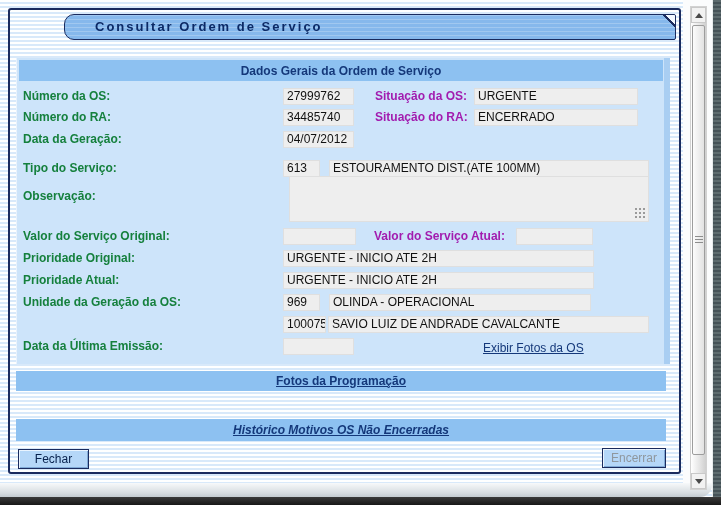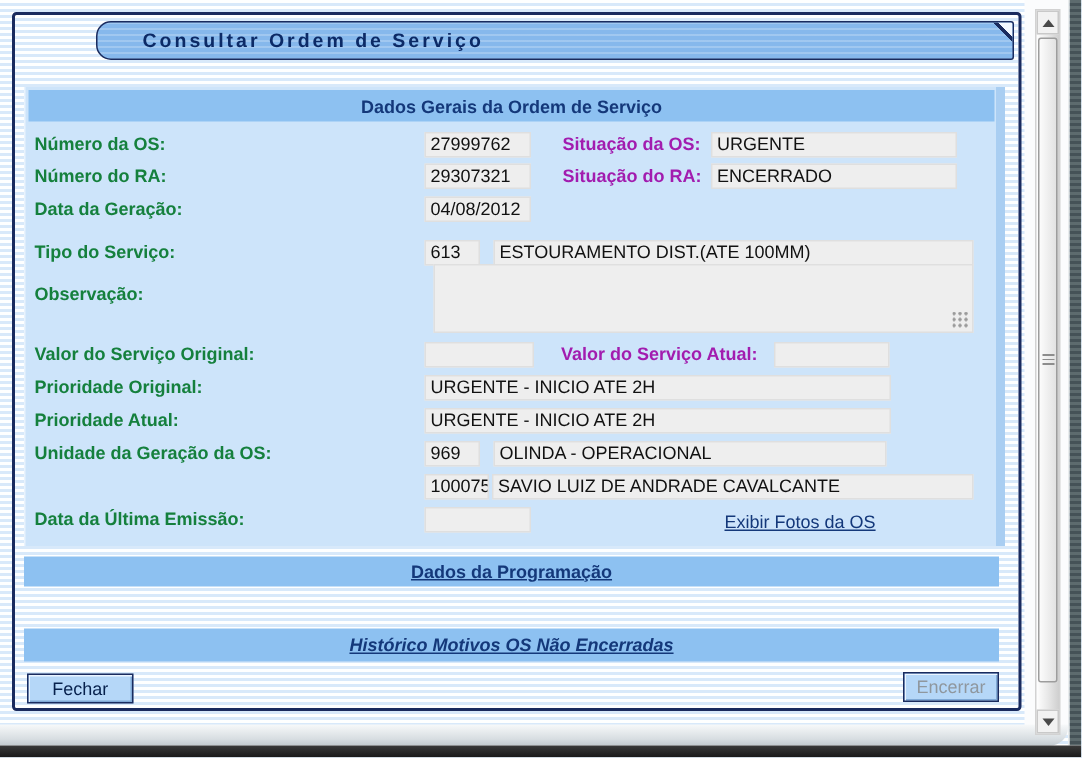--- a/index.html
+++ b/index.html
@@ -145,26 +145,26 @@
 
     <div class="panel">
       <div class="panel-header">Dados Gerais da Ordem de Serviço</div>
 
       <div class="lbl" style="top:31px">Número da OS:</div>
       <div class="fld" style="top:30px;left:266px;width:71px">27999762</div>
       <div class="lbl2" style="top:31px;left:358px">Situação da OS:</div>
       <div class="fld" style="top:30px;left:457px;width:164px">URGENTE</div>
 
       <div class="lbl" style="top:52px">Número do RA:</div>
-      <div class="fld" style="top:51px;left:266px;width:71px">29307321</div>
+      <div class="fld" style="top:51px;left:266px;width:71px">34485740</div>
       <div class="lbl2" style="top:52px;left:358px">Situação do RA:</div>
       <div class="fld" style="top:51px;left:457px;width:164px">ENCERRADO</div>
 
       <div class="lbl" style="top:74px">Data da Geração:</div>
-      <div class="fld" style="top:73px;left:266px;width:71px">04/08/2012</div>
+      <div class="fld" style="top:73px;left:266px;width:71px">04/07/2012</div>
 
       <div class="lbl" style="top:103px">Tipo do Serviço:</div>
       <div class="fld" style="top:102px;left:266px;width:37px">613</div>
       <div class="fld" style="top:102px;left:312px;width:320px">ESTOURAMENTO DIST.(ATE 100MM)</div>
 
       <div class="lbl" style="top:131px">Observação:</div>
       <div class="txtarea">
         <span></span>
         <span class="resize-grip"></span>
       </div>
@@ -185,21 +185,21 @@
 
       <div class="fld" style="top:258px;left:266px;width:43px;padding-right:0">100075</div>
       <div class="fld" style="top:258px;left:311px;width:321px">SAVIO LUIZ DE ANDRADE CAVALCANTE</div>
 
       <div class="lbl" style="top:281px">Data da Última Emissão:</div>
       <div class="fld" style="top:280px;left:266px;width:71px"></div>
       <a class="photos-link">Exibir Fotos da OS</a>
     </div>
 
     <div class="bar bar1">
-      <span>Dados da Programação</span>
+      <span>Fotos da Programação</span>
     </div>
     <div class="bar bar3">
       <span>Histórico Motivos OS Não Encerradas</span>
     </div>
 
     <button class="btn btn-fechar">Fechar</button>
     <button class="btn btn-encerrar">Encerrar</button>
   </div>
 
 </div>

